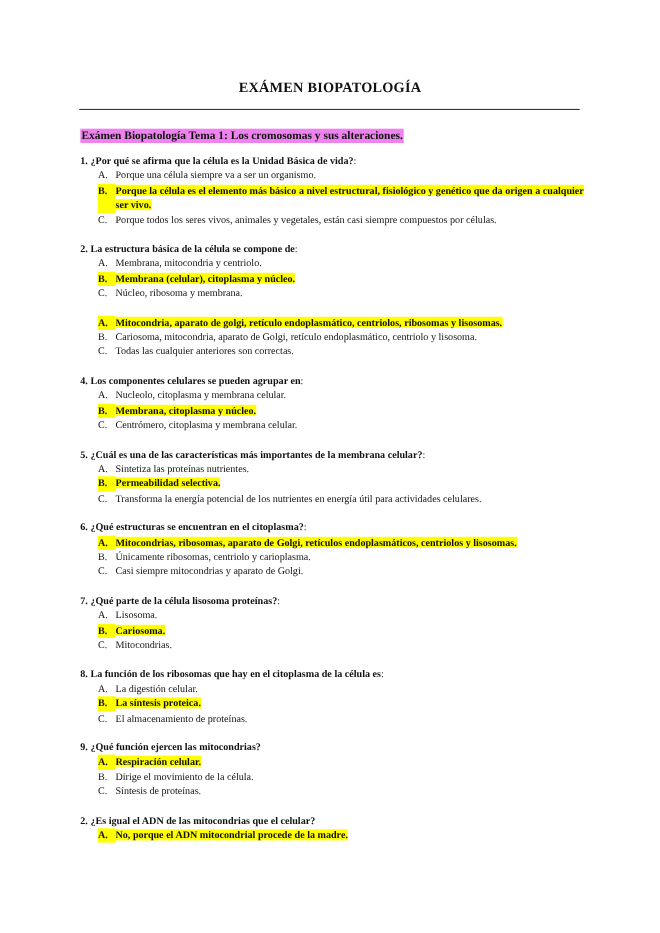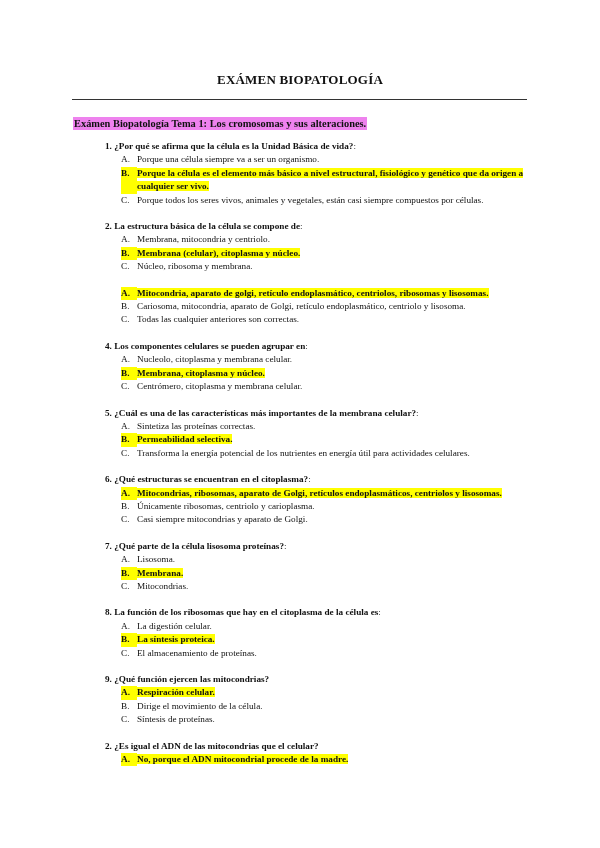--- a/index.html
+++ b/index.html
@@ -5,21 +5,21 @@
     html, body { margin: 0; padding: 0; background: #ffffff; }
     body { width: 600px; height: 848px; position: relative; overflow: hidden;
       font-family: "Liberation Serif", "DejaVu Serif", serif; color: #111; }
     .page { position: absolute; left: 0; top: 0; width: 600px; height: 712px; padding-left: 35px; }
     .title { position: absolute; top: 72px; left: 0; width: 600px; text-align: center;
       font-weight: bold; font-size: 13px; letter-spacing: 0.2px; }
     .rule { position: absolute; top: 99px; left: 72px; width: 455px; height: 1px; background: #333; }
     .subtitle { position: absolute; top: 117px; left: 73px; font-weight: bold; font-size: 10.4px;
       background: #ee82ee; padding: 0 1px; line-height: 13px; }
     .questions { position: absolute; top: 140px; left: 72px; width: 460px; }
-    .q { font-size: 9.2px; line-height: 13.4px; margin-left: 32px; }
+    .q { font-size: 9.2px; line-height: 13.4px; }
     .q-title { font-weight: bold; margin-left: 1px; }
     .q-title .tail { font-weight: normal; }
     .opts { margin: 0; padding: 0; list-style: none; }
     .opt { display: flex; margin-left: 17px; font-size: 9.2px; line-height: 13.4px; }
     .opt .letter { width: 16px; flex: 0 0 16px; }
     .opt .text { flex: 1; }
     .opt.correct .letter, .opt.correct .text { font-weight: bold; }
     .hl { background: #ffff00; }
     .correct .letter { background: #ffff00; }
     .qgap { height: 13px; }
@@ -119,21 +119,21 @@
     <div class="qgap"></div>
 
     <div class="q">
       <div class="q-title">
         <span>5.</span>
         <span>¿Cuál es una de las características más importantes de la membrana celular?</span><span class="tail">:</span>
       </div>
       <div class="opts">
         <div class="opt">
             <span class="letter">A.</span>
-            <span class="text">Sintetiza las proteínas correctas.</span>
+            <span class="text">Sintetiza las proteínas nutrientes.</span>
           </div>
         <div class="opt correct">
             <span class="letter">B.</span>
             <span class="text"><span class="hl">Permeabilidad selectiva.</span></span>
           </div>
         <div class="opt">
             <span class="letter">C.</span>
             <span class="text">Transforma la energía potencial de los nutrientes en energía útil para actividades celulares.</span>
           </div>
       </div>
@@ -167,21 +167,21 @@
         <span>7.</span>
         <span>¿Qué parte de la célula lisosoma proteínas?</span><span class="tail">:</span>
       </div>
       <div class="opts">
         <div class="opt">
             <span class="letter">A.</span>
             <span class="text">Lisosoma.</span>
           </div>
         <div class="opt correct">
             <span class="letter">B.</span>
-            <span class="text"><span class="hl">Membrana.</span></span>
+            <span class="text"><span class="hl">Cariosoma.</span></span>
           </div>
         <div class="opt">
             <span class="letter">C.</span>
             <span class="text">Mitocondrias.</span>
           </div>
       </div>
     </div>
     <div class="qgap"></div>
 
     <div class="q">

